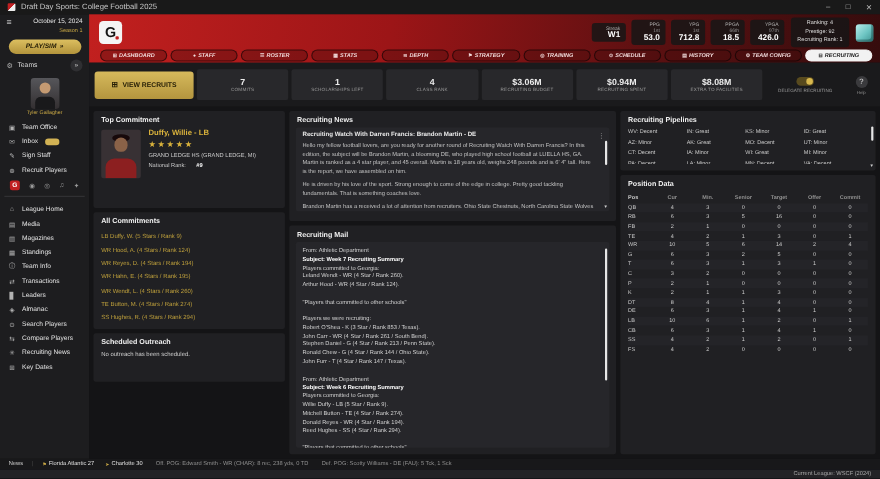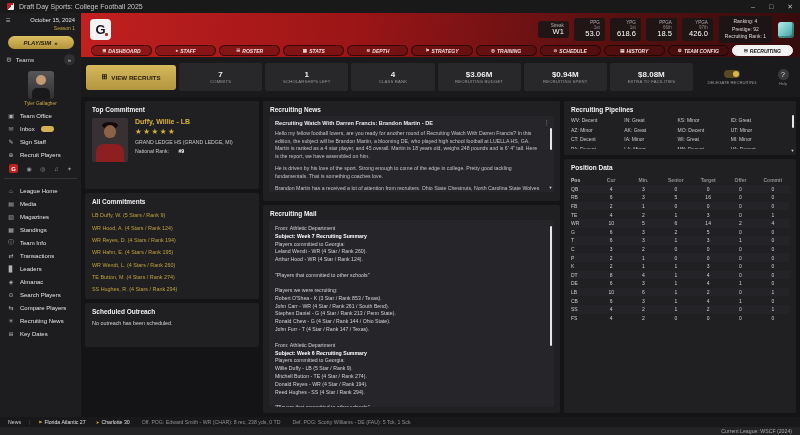--- a/index.html
+++ b/index.html
@@ -44,21 +44,21 @@
   .main{flex:1;display:flex;flex-direction:column;background:#151517;min-width:0}
   .hdr{height:44px;background:linear-gradient(100deg,#c2201f 0%,#9c1517 38%,#5a1011 72%,#350c0d 100%);padding:3px 6px 0 9px}
   .hdr-top{display:flex;align-items:center;gap:6px;height:27px}
   .logo{width:21px;height:21px;background:#f4f4f4;border-radius:4px;display:flex;align-items:center;justify-content:center;font-weight:bold;font-size:13px;color:#141414;position:relative}
   .logo i{position:absolute;right:3px;bottom:4px;width:3px;height:3px;background:#c12022;border-radius:1px}
   .team-title{font-size:13px;font-weight:bold;font-style:italic;color:#fff;letter-spacing:.2px;text-shadow:0 1px 2px rgba(0,0,0,.55);white-space:nowrap}
   .chips{margin-left:auto;display:flex;gap:5px;align-items:center}
   .chip{background:rgba(22,22,22,.85);border-radius:3px;padding:2px 5px;text-align:right;min-width:31px;line-height:1.15}
   .chip .cl{font-size:4.5px;color:#b0b0b0}
   .chip .cr{font-size:4.5px;color:#8f8f8f}
-  .chip .cv{font-size:7.5px;font-weight:normal;color:#fff}
+  .chip .cv{font-size:7.5px;font-weight:bold;color:#fff}
   .rankchip{background:rgba(22,22,22,.85);border-radius:3px;padding:2px 6px;font-size:5px;color:#ddd;line-height:1.55;text-align:center}
   .cube{width:16px;height:16px;border-radius:3px;background:linear-gradient(135deg,#b8ecea 0%,#6cc4c2 55%,#3c8e8d 100%);box-shadow:inset -2px -2px 0 rgba(0,40,40,.35)}
   .navrow{display:flex;gap:3px;align-items:center;height:15px;padding:0 1px}
   .navpill{flex:1;display:flex;align-items:center;justify-content:center;gap:2px;border:1px solid rgba(0,0,0,.55);background:rgba(70,12,12,.38);border-radius:8px;height:11px;color:#f2dddd;font-size:5px;font-weight:bold;font-style:italic;white-space:nowrap;cursor:pointer;padding:0 2px}
   .navpill.active{background:#f2f2f2;color:#151515;border-color:#f2f2f2}
   .npi{font-style:normal;font-size:4.5px}
 
   
   .sbar{height:40px;background:#1a1a1c;display:flex;align-items:center;gap:3px;padding:0 5px}
   .goldbtn{width:90px;height:25px;flex:0 0 90px;border:none;border-radius:3px;background:linear-gradient(180deg,#d6b95c,#b3953e);display:flex;align-items:center;justify-content:center;gap:4px;color:#241d06;font-size:6.2px;font-weight:bold;cursor:pointer}
@@ -292,21 +292,21 @@
 
             <div class="chip">
               <div class="cl">PPG</div>
               <div class="cr">1st</div>
               <div class="cv">53.0</div>
             </div>
 
             <div class="chip">
               <div class="cl">YPG</div>
               <div class="cr">1st</div>
-              <div class="cv">618.6</div>
+              <div class="cv">712.8</div>
             </div>
 
             <div class="chip">
               <div class="cl">PPGA</div>
               <div class="cr">66th</div>
               <div class="cv">18.5</div>
             </div>
 
             <div class="chip">
               <div class="cl">YPGA</div>

